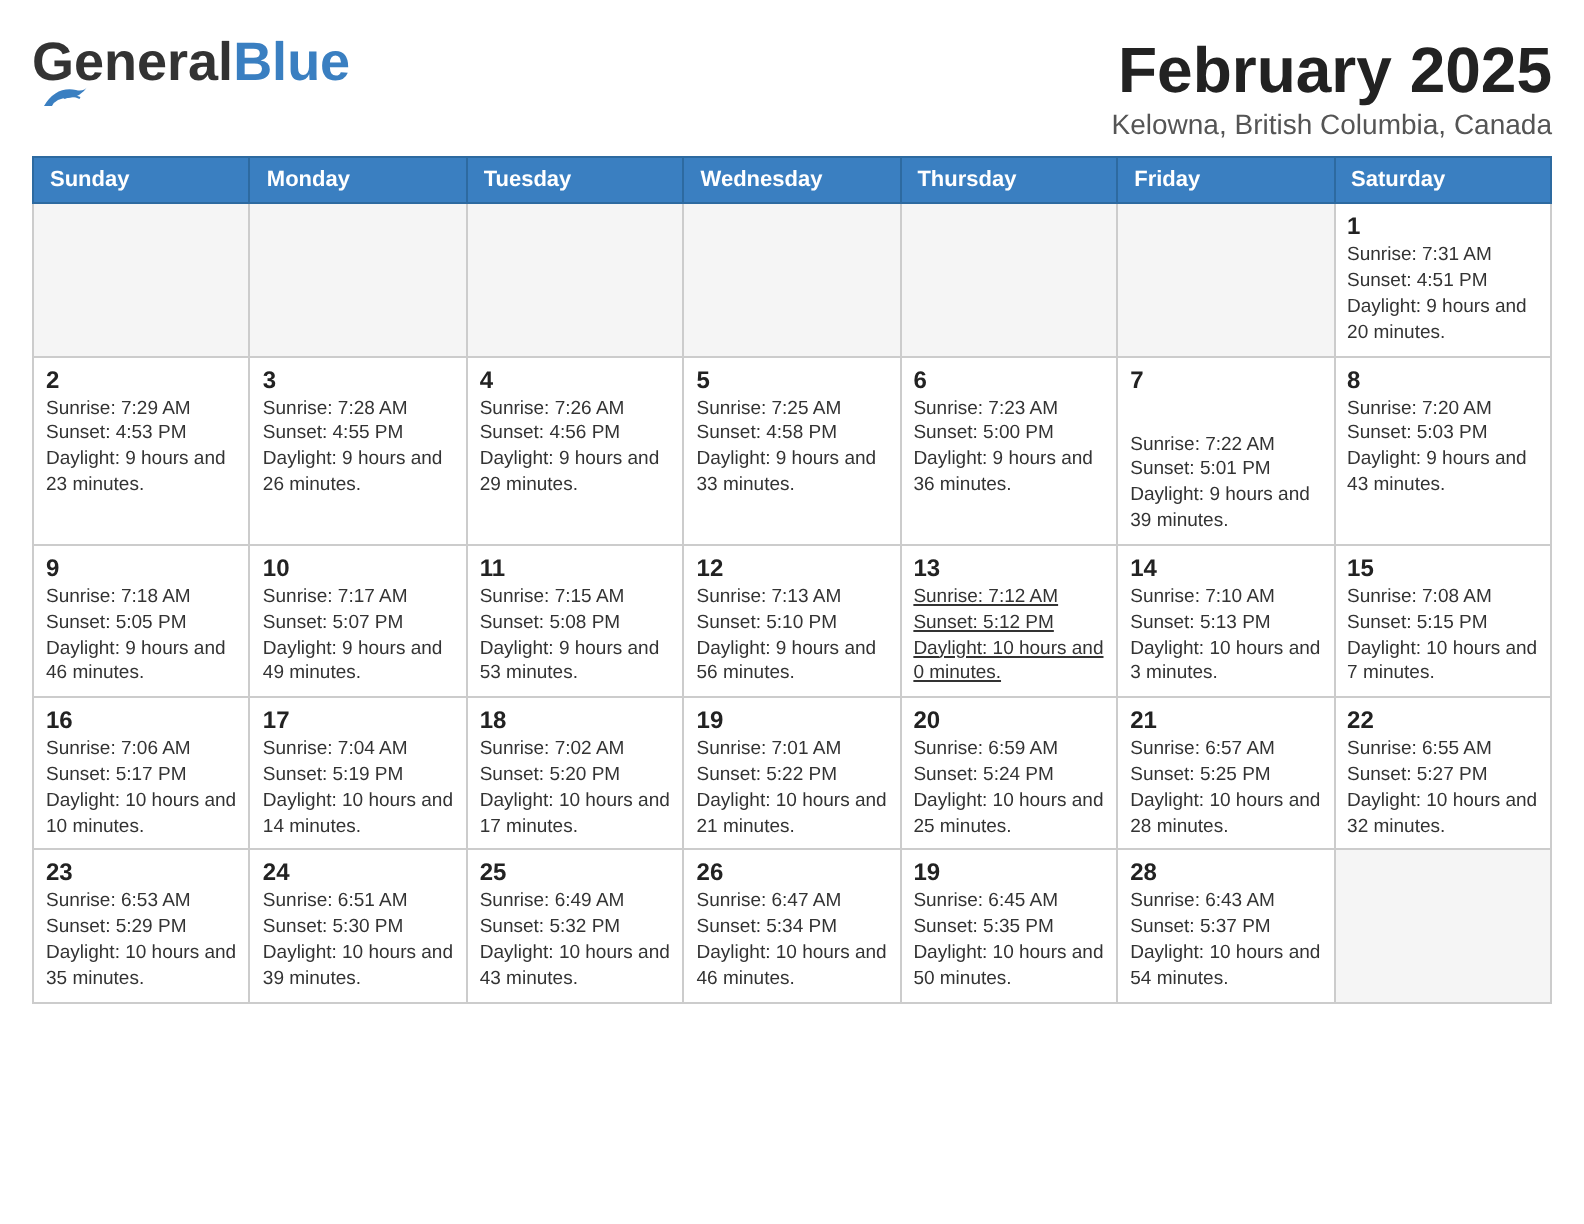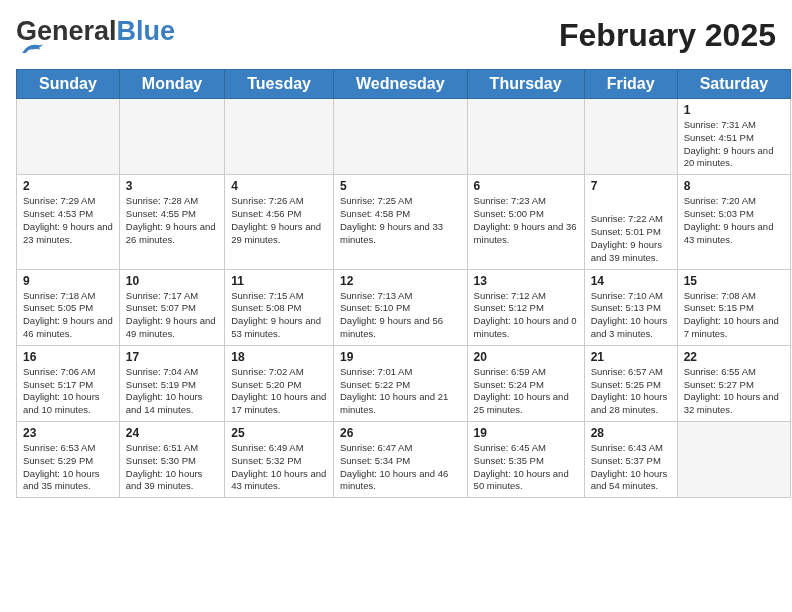--- a/index.html
+++ b/index.html
@@ -31,23 +31,23 @@
       color: #555;
     }
     .calendar {
       width: 100%;
       border-collapse: collapse;
       border: 1px solid #ccc;
     }
     .calendar th {
       background: #3a7fc1;
       color: #fff;
-      font-size: 16px;
+      font-size: 11px;
       font-weight: bold;
-      padding: 5px 22px;
+      padding: 5px 8px;
       text-align: left;
       border: 1px solid #2d6aa0;
     }
     .calendar td {
       vertical-align: top;
       width: 108px;
       min-height: 80px;
       padding: 4px 6px;
       border: 1px solid #ccc;
       font-size: 10px;
@@ -96,20 +96,21 @@
       <div class="logo-bird">
         <svg width="28" height="16" viewBox="0 0 28 16">
           <path d="M4 12 Q10 2 20 4 Q24 5 26 2 Q22 8 16 8 Q10 8 8 12 Z" fill="#3a7fc1"></path>
           <path d="M14 8 Q18 6 22 8" stroke="#3a7fc1" fill="none" stroke-width="1"></path>
         </svg>
       </div>
     </div>
   </div>
   <div class="title-block">
     <div class="month-title">February 2025</div>
+    <div class="location">Kelowna, British Columbia, Canada</div>
   </div>
 </div>
 
 <table class="calendar">
   <thead>
     <tr>
     <th>Sunday</th>
         <th>Monday</th>
         <th>Tuesday</th>
         <th>Wednesday</th>
@@ -197,21 +198,21 @@
 Daylight: 9 hours and 53 minutes.</div>
         </td>
         <td>
           <div class="day-num">12</div>
           <div class="day-info" style="white-space: pre-line;">Sunrise: 7:13 AM
 Sunset: 5:10 PM
 Daylight: 9 hours and 56 minutes.</div>
         </td>
         <td>
           <div class="day-num">13</div>
-          <div class="day-info" style="white-space: pre-line;">Sunrise: 7:12 AM
+          <div class="day-info" style="white-space: pre-line; text-decoration: underline;">Sunrise: 7:12 AM
 Sunset: 5:12 PM
 Daylight: 10 hours and 0 minutes.</div>
         </td>
         <td>
           <div class="day-num">14</div>
           <div class="day-info" style="white-space: pre-line;">Sunrise: 7:10 AM
 Sunset: 5:13 PM
 Daylight: 10 hours and 3 minutes.</div>
         </td>
         <td>

